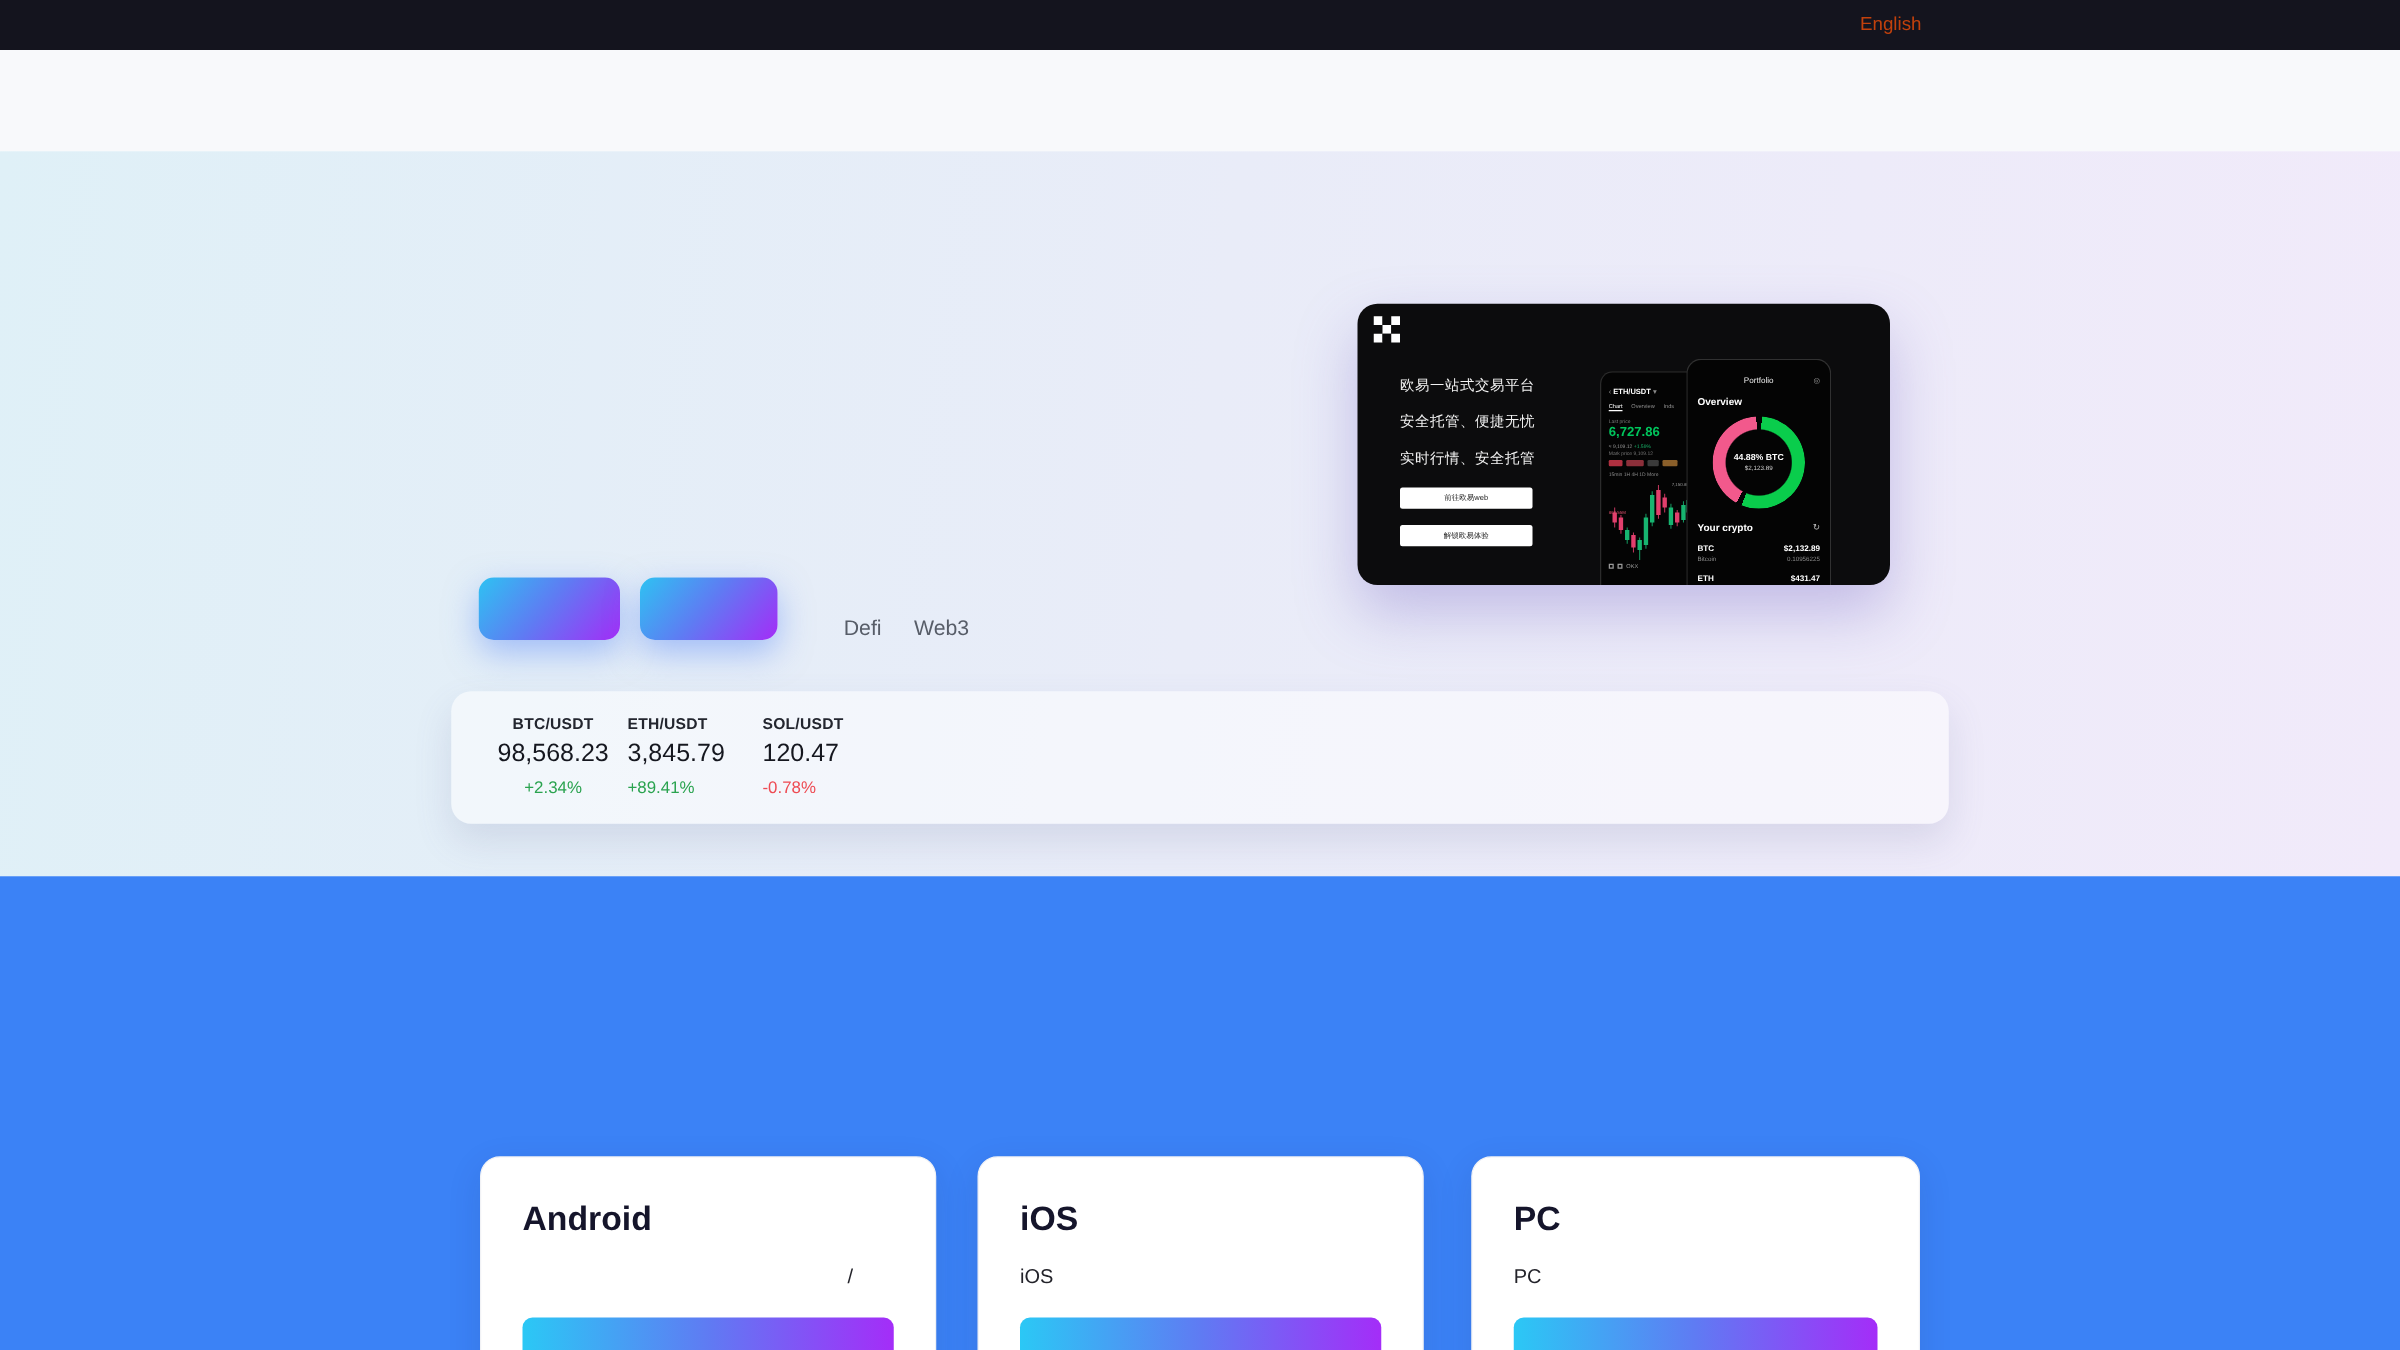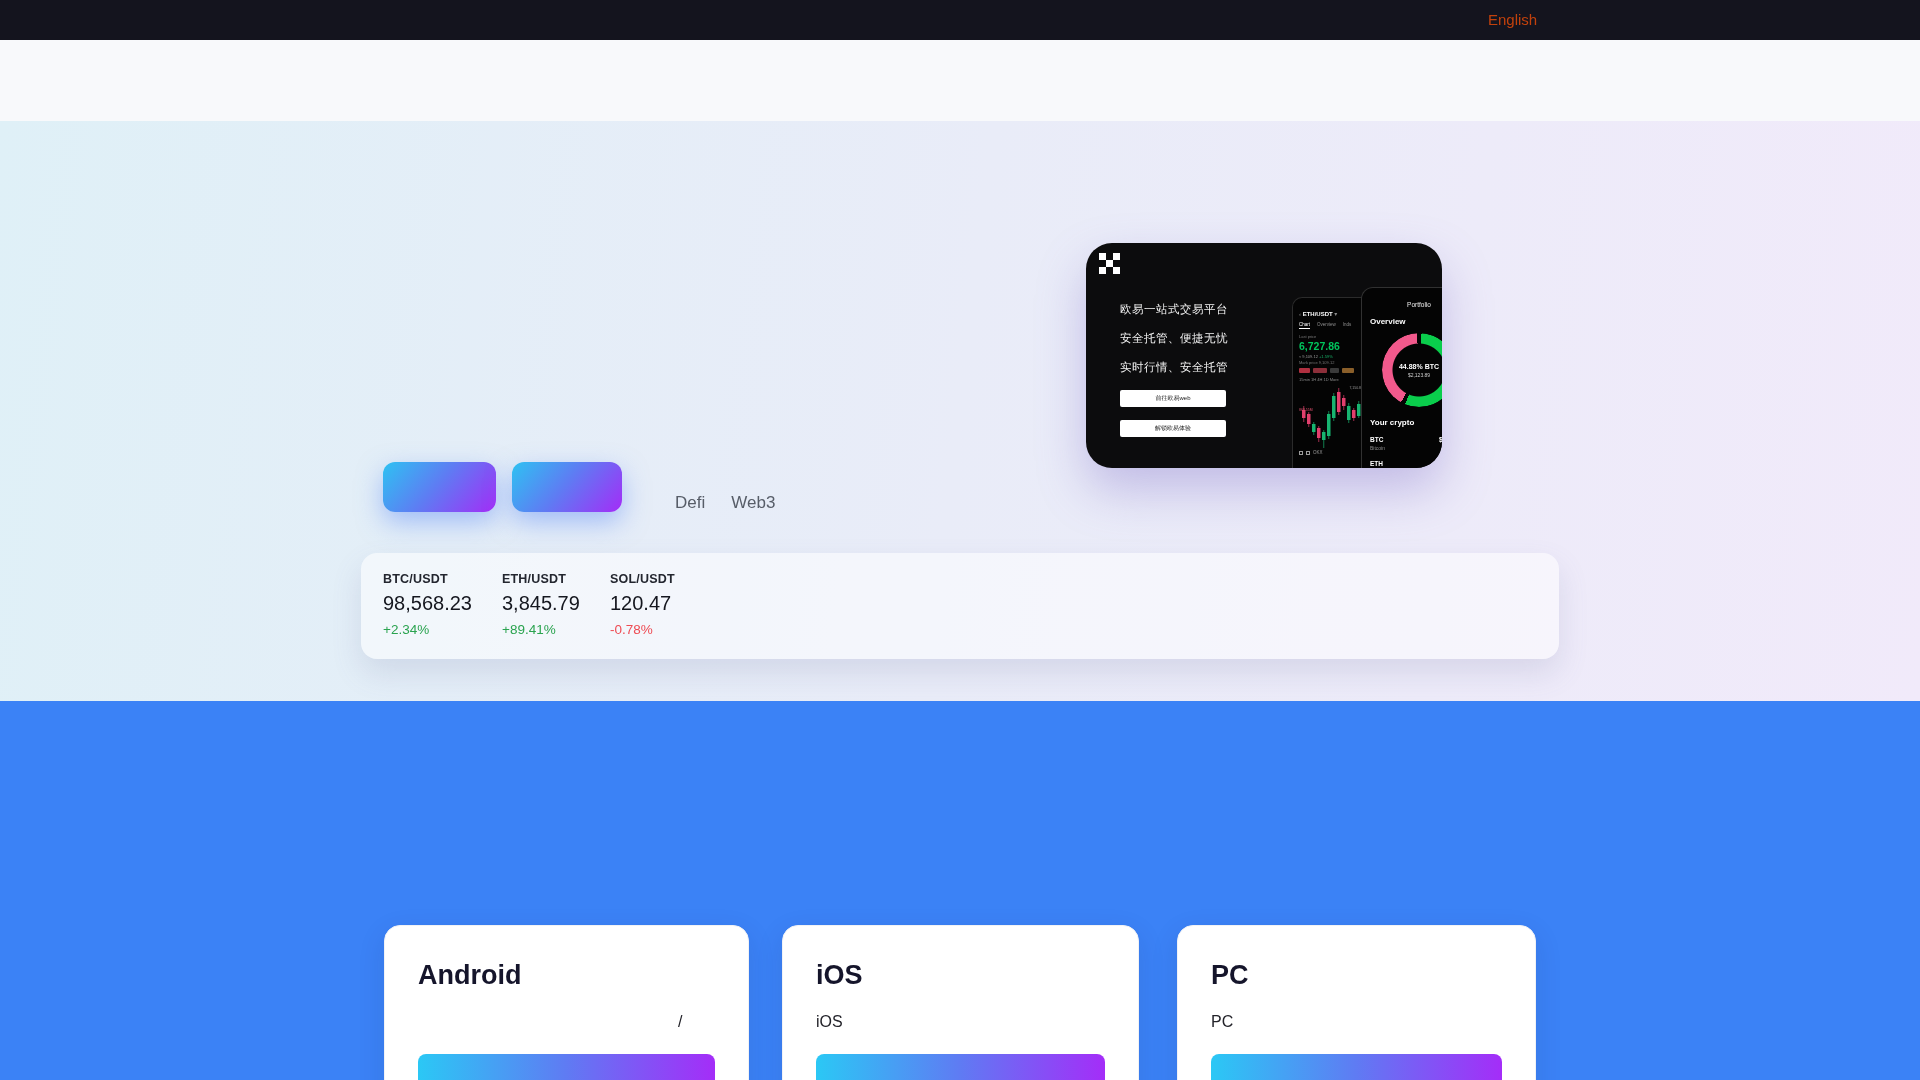--- a/index.html
+++ b/index.html
@@ -22,42 +22,42 @@
     background:linear-gradient(130deg,#2ec2f2 0%,#5f7bf3 48%,#a42cf7 100%);
     box-shadow:0 10px 26px rgba(93,140,248,.5); }
   .cta.one { left:383px; width:113px; }
   .cta.two { left:512px; width:110px; }
 
   
   .ticker-card { position:absolute; left:361px; top:432px; width:1198px; height:106px;
     border-radius:16px; background:rgba(255,255,255,.52);
     box-shadow:0 14px 30px rgba(97,104,153,.16); display:flex; padding:19px 0 0 22px; }
   .t-col { display:flex; flex-direction:column; }
-  .t-col.c0 { width:119px; } .t-col.c1 { width:108px; } .t-col.c2 { width:auto; }
+  .t-col.c0 { width:119px;text-align:center; } .t-col.c1 { width:108px; } .t-col.c2 { width:auto; }
   .t-pair { font-size:12.5px; font-weight:700; color:#23262f; letter-spacing:.2px; }
   .t-price { font-size:20px; font-weight:400; color:#15171f; margin-top:6px; }
   .t-change { font-size:13.5px; margin-top:7px; }
 
   
-  .promo { position:absolute; left:1086px; top:122px; width:356px; height:225px;
-    background:#0c0c0d; border-radius:26px; overflow:hidden;
+  .promo { position:absolute; left:1086px; top:122px; width:426px; height:225px;
+    background:#0c0c0d; border-radius:16px; overflow:hidden;
     box-shadow:0 22px 48px rgba(125,110,200,.38); }
   .okx-logo { position:absolute; left:13px; top:10px; width:21px; height:21px;
     display:grid; grid-template-columns:repeat(3,1fr); grid-template-rows:repeat(3,1fr); }
   .okx-logo i { background:#0c0c0d; } .okx-logo i.w { background:#ffffff; }
   .headlines { position:absolute; left:0; top:52px; width:176px; text-align:center;
     color:#f2f2f2; font-size:11.5px; line-height:29px; letter-spacing:.5px; }
   .pbtn { position:absolute; left:34px; width:106px; height:17px; background:#ffffff;
     border:none; border-radius:2px; font-size:6px; color:#1a1a1a; cursor:pointer;
     display:flex; align-items:center; justify-content:center;
     font-family:"Liberation Sans","DejaVu Sans",sans-serif; }
   .pbtn.one { top:147px; } .pbtn.two { top:177px; }
 
   
-  .phone { position:absolute; background:#040404; overflow:hidden;margin-left:12px; }
+  .phone { position:absolute; background:#040404; overflow:hidden; }
   .phone-a { left:194px; top:54px; width:80px; height:175px; border:1px solid #2b2b2b;
     border-bottom:none; border-radius:10px 10px 0 0; z-index:1; padding:6px 6px 0; }
   .phone-b { left:263px; top:44px; width:116px; height:185px; border:1px solid #313131;
     border-bottom:none; border-radius:12px 12px 0 0; z-index:2; padding:7px 8px 0; }
 
   
   .pa-head { font-size:6px; color:#ffffff; font-weight:700; margin-top:6px; }
   .pa-head .dim { color:#8a8a8a; font-weight:400; }
   .pa-tabs { margin-top:5px; font-size:4.5px; color:#8f8f8f; display:flex; gap:7px; }
   .pa-tabs .on { color:#ffffff; border-bottom:.5px solid #fff; padding-bottom:1px; }

